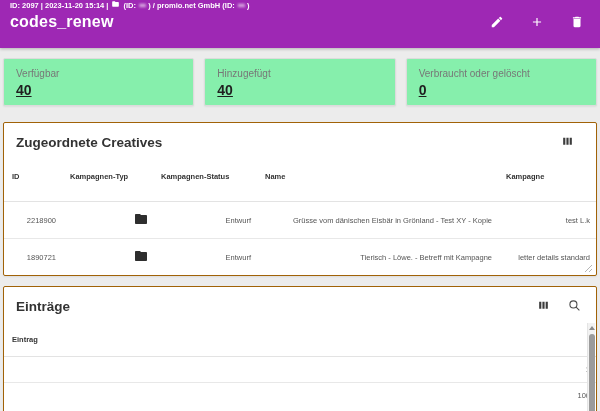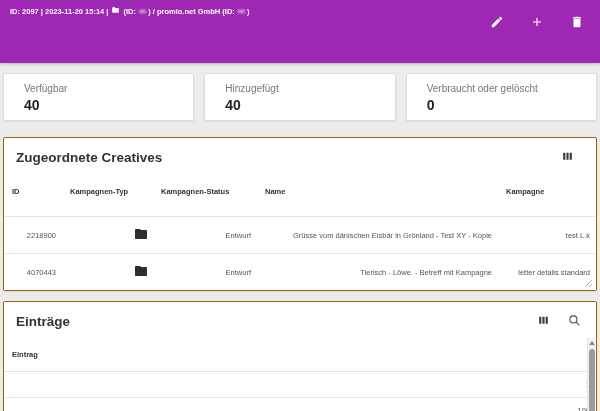--- a/index.html
+++ b/index.html
@@ -6,22 +6,22 @@
   html, body { width: 600px; height: 411px; overflow: hidden; }
   body {
     font-family: "Liberation Sans", sans-serif;
     background: #ececec;
     position: relative;
   }
 
   
   .app-header {
     background: #9e28b4;
-    height: 63px;
-    padding: 6px 10px 0;
+    height: 48px;
+    padding: 0 10px 0;
     position: relative;
     box-shadow: 0 1px 3px rgba(0,0,0,.25);
   }
   .meta-line {
     color: #fff;
     font-size: 7.5px;
     font-weight: bold;
     display: flex;
     align-items: center;
     gap: 3px;
@@ -57,29 +57,29 @@
   }
 
   
   .stats-row {
     display: flex;
     gap: 10px;
     margin: 10px 3px 0;
   }
   .stat-card {
     flex: 1;
-    background: #ffffff;
+    background: #86efac;
     border: 1px solid #dcdcdc;
     border-radius: 2px;
     box-shadow: 0 1px 2px rgba(0,0,0,.07);
-    padding: 9px 20px;
+    padding: 9px 12px;
     height: 48px;
   }
   .stat-label { color: #777; font-size: 10px; }
-  .stat-value { color: #1f1f1f; font-size: 14px; font-weight: bold; margin-top: 3px; }
+  .stat-value { color: #1f1f1f; font-size: 14px; font-weight: bold; margin-top: 3px; text-decoration: underline; }
 
   
   .section-card {
     background: #fff;
     border: 1px solid #a16207;
     border-radius: 2px;
     box-shadow: 0 1px 2px rgba(0,0,0,.07);
     margin: 16px 3px 0;
     position: relative;
   }
@@ -175,20 +175,21 @@
       <svg width="9" height="8" viewBox="0 0 24 24" fill="#ffffff">
           <path d="M10 4H4c-1.1 0-2 .9-2 2v12c0 1.1.9 2 2 2h16c1.1 0 2-.9 2-2V8c0-1.1-.9-2-2-2h-8l-2-2z"></path>
         </svg>
     </span>
     <span>(ID:</span>
     <span class="redact">≈≈</span>
     <span>) / promio.net GmbH (ID:</span>
     <span class="redact">≈≈</span>
     <span>)</span>
   </div>
+  <div class="page-title">codes_renew</div>
 
   <div class="header-actions">
     <button class="icon-btn" title="">
       <span>
         <svg width="14" height="14" viewBox="0 0 24 24" fill="#ffffff">
             <path d="M3 17.25V21h3.75L17.81 9.94l-3.75-3.75L3 17.25zM20.71 7.04c.39-.39.39-1.02 0-1.41l-2.34-2.34c-.39-.39-1.02-.39-1.41 0l-1.83 1.83 3.75 3.75 1.83-1.83z"></path>
           </svg>
       </span>
     </button>
     <button class="icon-btn" title="">
@@ -260,21 +261,21 @@
             <svg width="12" height="10" viewBox="0 0 24 20" fill="#2e2e2e">
                 <path d="M10 0H2C.9 0 0 .9 0 2v16c0 1.1.9 2 2 2h20c1.1 0 2-.9 2-2V4c0-1.1-.9-2-2-2H12L10 0z"></path>
               </svg>
           </span>
         </td>
         <td>Entwurf</td>
         <td>Grüsse vom dänischen Eisbär in Grönland - Test XY - Kopie</td>
         <td><span>test </span><span class="cell-redact">L.k</span></td>
       </tr>
       <tr>
-        <td>4070443</td>
+        <td>1890721</td>
         <td>
           <span>
             <svg width="12" height="10" viewBox="0 0 24 20" fill="#2e2e2e">
                 <path d="M10 0H2C.9 0 0 .9 0 2v16c0 1.1.9 2 2 2h20c1.1 0 2-.9 2-2V4c0-1.1-.9-2-2-2H12L10 0z"></path>
               </svg>
           </span>
         </td>
         <td>Entwurf</td>
         <td>Tierisch - Löwe. - Betreff mit Kampagne</td>
         <td><span>letter details standard</span></td>

